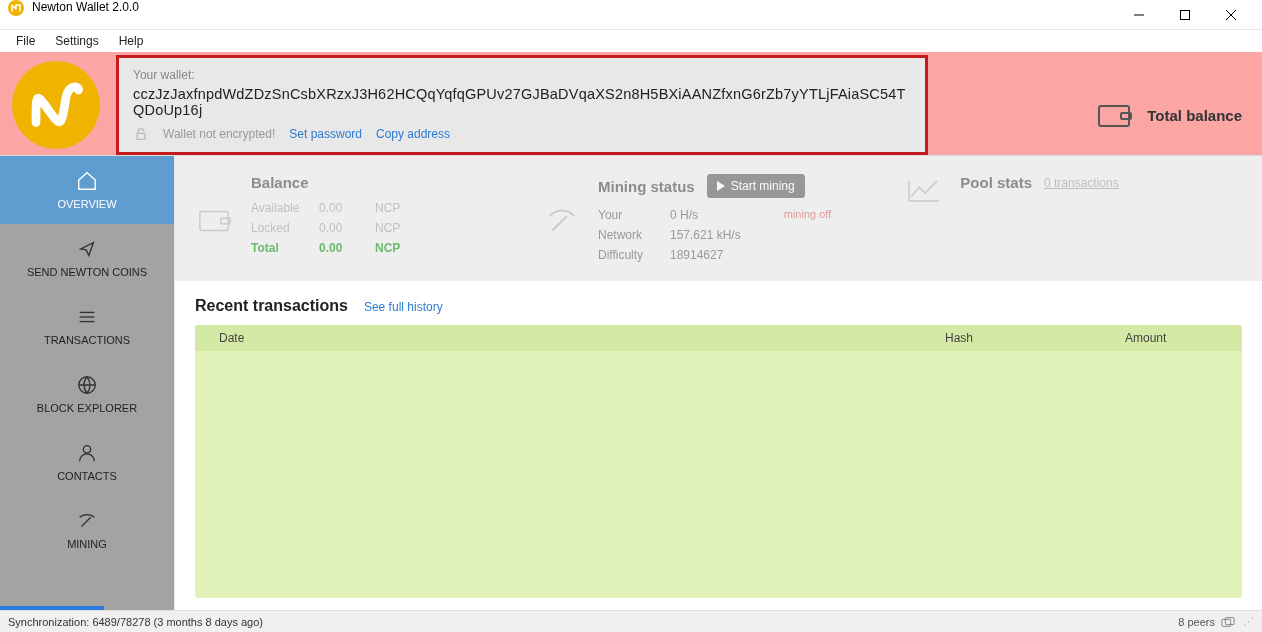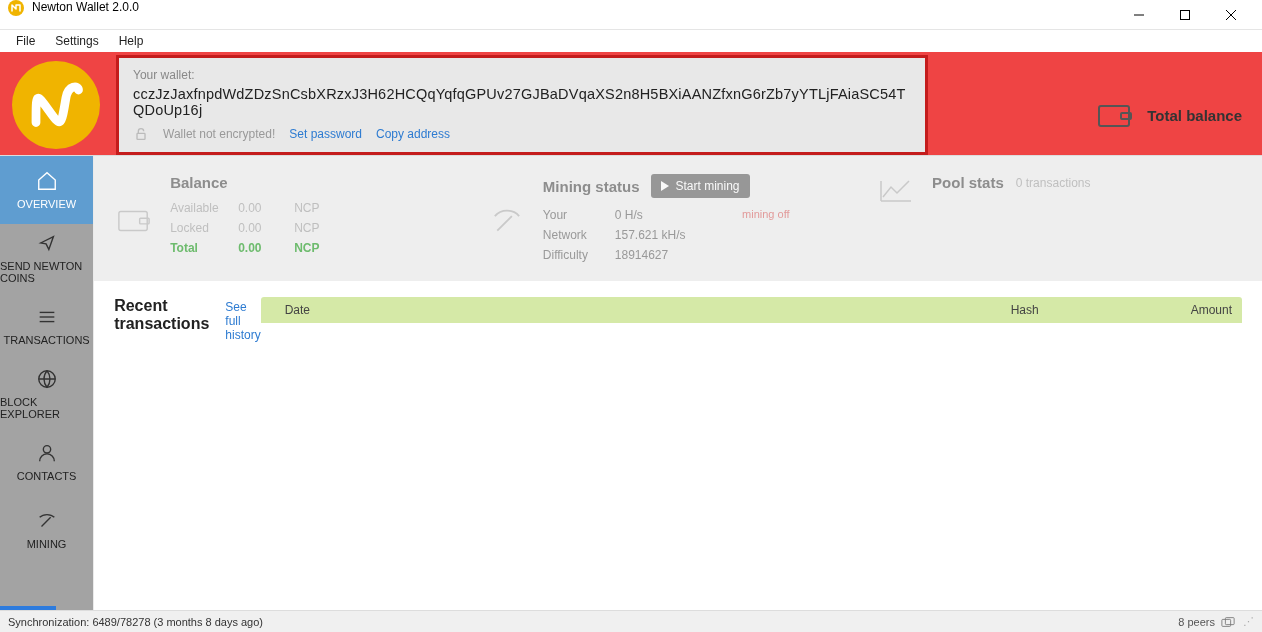--- a/index.html
+++ b/index.html
@@ -12,21 +12,21 @@
 .titlebar .title { font-size: 12px; color: #000; }
 .titlebar .spacer { flex: 1; }
 .win-btn { width: 46px; height: 30px; display: flex; align-items: center; justify-content: center; }
 .win-btn svg { width: 10px; height: 10px; }
 
 
 .menubar { height: 22px; display: flex; align-items: center; padding: 0 6px; background: #fff; font-size: 12px; color: #222; }
 .menubar span { padding: 2px 10px; }
 
 
-.header { height: 104px; background: #ef4444; display: flex; align-items: center; padding: 2px 20px 0 12px; gap: 16px; border-bottom: 1px solid #dcdcdc; }
+.header { height: 104px; background: #fca5a5; display: flex; align-items: center; padding: 2px 20px 0 12px; gap: 16px; border-bottom: 1px solid #dcdcdc; }
 .logo { width: 88px; height: 88px; border-radius: 50%; background: #f0b400; display:flex; align-items:center; justify-content:center; flex-shrink:0; }
 .logo svg { width: 60px; height: 60px; }
 .wallet-box { border: 3px solid #c41c1c; padding: 10px 14px; background: #e8e8e8; width: 812px; }
 .wallet-box .lbl { font-size: 12px; color: #888; margin-bottom: 4px; }
 .wallet-box .addr { font-size: 14.5px; color: #222; letter-spacing: 0.2px; word-break: break-all; }
 .wallet-box .row3 { display: flex; align-items: center; margin-top: 8px; gap: 14px; font-size: 12px; }
 .wallet-box .row3 .lock-ic { color: #bbb; display:flex; align-items:center; }
 .wallet-box .row3 .warn { color: #999; }
 .wallet-box .row3 .lnk { color: #2d7bd1; cursor: pointer; }
 .header-spacer { flex: 1; }
@@ -55,24 +55,24 @@
 .card .c-icon svg { width: 34px; height: 34px; stroke: #c9c9c9; fill: none; stroke-width: 1.5; }
 .card .c-body { flex: 1; }
 .card h3 { font-size: 15px; font-weight: 600; color: #8d8d8d; margin-bottom: 10px; display:flex; align-items:center; gap:12px; }
 .kv { display: grid; grid-template-columns: 68px 56px 40px; font-size: 12px; color: #bfbfbf; row-gap: 6px; }
 .kv .total-lbl, .kv .total-val, .kv .total-unit { color: #6dbb6d; font-weight: 600; }
 .mine-kv { display: grid; grid-template-columns: 70px auto auto; font-size: 12px; color: #999; row-gap: 6px; column-gap: 2px; }
 .mine-kv .off { color: #e29a9a; font-size: 11px; padding-left: 8px; }
 .start-btn { background: #737373; color: #fff; border: none; border-radius: 3px; padding: 5px 10px; font-size: 12px; display:inline-flex; align-items:center; gap:6px; opacity:0.7; }
 .pool { color: #bfbfbf; display:flex; align-items:flex-start; gap:16px; }
 .pool h3 { margin-bottom: 0; align-items: center; }
-.pool .sub { font-size: 12px; color: #bfbfbf; font-weight:400; }
-
-
-.tx-wrap { background: #fff; flex: 1; padding: 16px 20px 12px 20px; display: flex; flex-direction: row; }
+.pool .sub { font-size: 12px; color: #bfbfbf; font-weight:400;text-decoration:underline; }
+
+
+.tx-wrap { background: #fff; flex: 1; padding: 16px 20px 12px 20px; display: flex; flex-direction: column; }
 .tx-head { display: flex; align-items: baseline; gap: 16px; margin-bottom: 10px; }
 .tx-head h2 { font-size: 16px; font-weight: 700; color: #222; }
 .tx-head .lnk { font-size: 12px; color: #2d7bd1; cursor: pointer; }
 .tx-table-head { background: #d5e9a7; height: 26px; display: flex; align-items: center; font-size: 12px; color: #444; padding: 0 10px; border-radius: 3px 3px 0 0; }
 .tx-table-head .col-date { flex: 0 0 740px; padding-left: 14px; }
 .tx-table-head .col-hash { flex: 0 0 180px; }
 .tx-table-head .col-amount { flex: 1; text-align: left; }
 .tx-table-body { flex: 1; background: #e0f2b7; border-radius: 0 0 3px 3px; }
 
 

